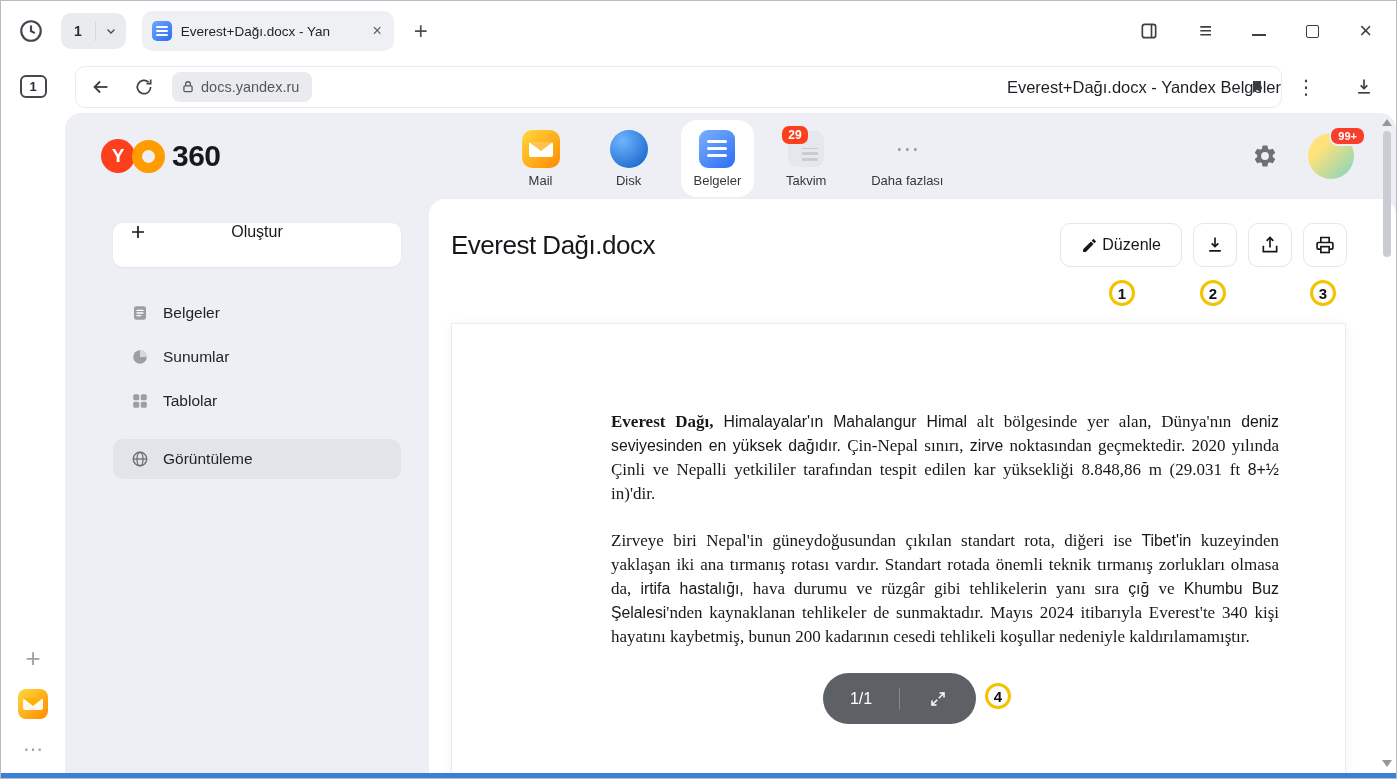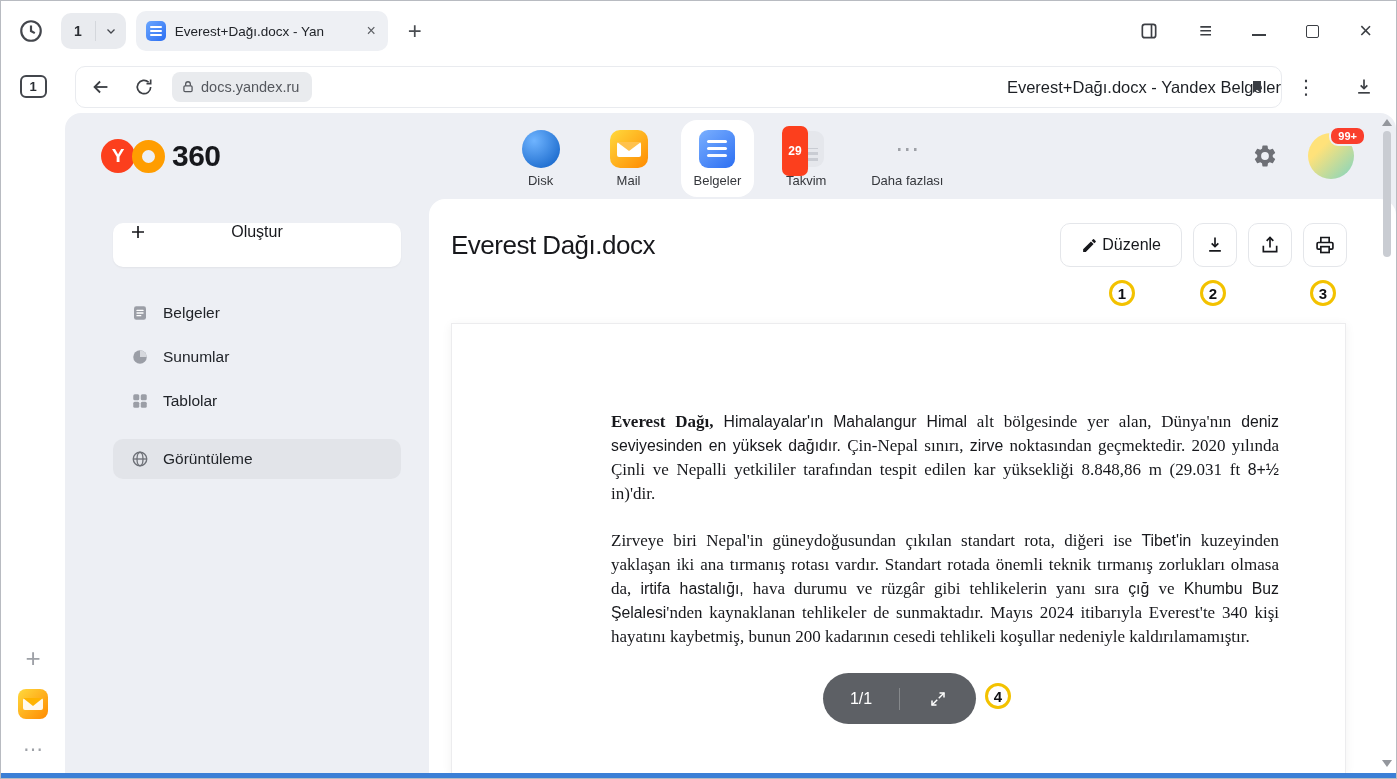--- a/index.html
+++ b/index.html
@@ -7,21 +7,21 @@
   body { font-family:"Liberation Sans", sans-serif; background:#fff; position:relative; overflow:hidden; }
   .screen { position:absolute; inset:0; border:1px solid #b8bbc1; background:#fff; }
 
   
   .tabstrip { position:absolute; top:0; left:0; right:0; height:60px; display:flex; align-items:center; background:#fff; }
   .clock-btn { margin-left:16px; width:28px; height:28px; display:flex; align-items:center; justify-content:center; }
   .tabgroup-chip { margin-left:16px; height:36px; border-radius:10px; background:#e9ebef; display:flex; align-items:center; }
   .tabgroup-count { padding:0 13px; font-size:14px; font-weight:700; color:#2b2e33; }
   .tabgroup-sep { width:1px; height:20px; background:#d4d7dc; }
   .tabgroup-chevron { padding:0 9px; display:flex; align-items:center; }
-  .tab { margin-left:10px; width:252px; height:40px; background:#eef0f4; border-radius:10px; display:flex; align-items:center; padding:0 10px; gap:9px; }
+  .tab { margin-left:16px; width:252px; height:40px; background:#eef0f4; border-radius:10px; display:flex; align-items:center; padding:0 10px; gap:9px; }
   .favicon-doc { width:20px; height:20px; border-radius:5px; background:linear-gradient(135deg,#6aa6ff,#2b6ef2); position:relative; flex:none; }
   .favicon-doc::after { content:""; position:absolute; left:4px; top:5px; width:12px; height:2px; background:#fff; box-shadow:0 4px 0 #fff, 0 8px 0 #fff; border-radius:1px; }
   .tab-title { flex:1; font-size:13.5px; color:#212429; white-space:nowrap; overflow:hidden; }
   .tab-close { font-size:16px; color:#5d6065; padding:0 2px; }
   .newtab-btn { margin-left:14px; font-size:24px; color:#4a4d52; line-height:1; padding:0 6px; }
   .ts-spacer { flex:1; }
   .top-right { display:flex; align-items:center; gap:40px; margin-right:24px; }
   .win-min { width:14px; border-bottom:2px solid #3c3f44; margin-top:8px; }
   .win-max { width:13px; height:13px; border:1.8px solid #3c3f44; border-radius:2px; }
   .win-close { font-size:22px; color:#3c3f44; line-height:1; }
@@ -64,21 +64,21 @@
   .svc-icon { width:40px; height:42px; display:flex; align-items:center; justify-content:center; position:relative; }
   .svc-label { font-size:13px; color:#35373c; margin-top:3px; white-space:nowrap; }
   .icon-mail { width:38px; height:38px; border-radius:10px; background:linear-gradient(135deg,#ffd93d,#ff8a00); position:relative; }
   .icon-mail::after { content:""; position:absolute; left:7px; top:12px; width:24px; height:15px; background:#fff; border-radius:2px; }
   .icon-mail::before { content:""; position:absolute; left:7px; top:12px; width:0; height:0; border-left:12px solid transparent; border-right:12px solid transparent; border-top:9px solid #ffc24d; z-index:2; }
   .icon-disk { width:38px; height:38px; border-radius:50%; background:radial-gradient(circle at 32% 28%, #6fb4ff, #0b5cc3); }
   .icon-docs { width:36px; height:38px; border-radius:9px; background:linear-gradient(140deg,#7bb0ff,#2b6ef2); position:relative; }
   .icon-docs::after { content:""; position:absolute; left:8px; top:10px; width:20px; height:3px; background:#fff; border-radius:2px; box-shadow:0 7px 0 #fff, 0 14px 0 rgba(255,255,255,.95); }
   .icon-cal { width:36px; height:36px; border-radius:9px; background:#e5e7ec; position:relative; }
   .icon-cal::after { content:""; position:absolute; right:6px; bottom:6px; width:16px; height:13px; background:repeating-linear-gradient(0deg,#c9ccd3 0 3px,transparent 3px 6px); }
-  .cal-badge { position:absolute; left:-6px; top:-5px; background:#fc3f1d; color:#fff; font-size:12px; font-weight:700; border-radius:7px; padding:18px 6px; z-index:3; }
+  .cal-badge { position:absolute; left:-6px; top:-5px; background:#fc3f1d; color:#fff; font-size:12px; font-weight:700; border-radius:7px; padding:2px 6px; z-index:3; }
   .icon-more-dots { font-size:24px; color:#9ea1a7; line-height:30px; }
 
   .gear-btn { position:absolute; right:118px; top:50%; transform:translateY(-50%); display:flex; }
   .avatar { position:absolute; right:42px; top:50%; transform:translateY(-50%); width:46px; height:46px; border-radius:50%; background:linear-gradient(135deg,#ffe27a 30%,#7fd4c1); }
   .avatar-badge { position:absolute; top:-7px; right:-12px; background:#fa3e2c; color:#fff; font-size:11px; font-weight:700; padding:2px 7px; border-radius:9px; border:2px solid #edeff4; }
 
   
   .side-nav { position:absolute; top:86px; left:0; width:364px; bottom:0; }
   .create-btn { margin:24px 0 0 48px; width:288px; height:44px; background:#fff; border-radius:10px; display:flex; align-items:flex-start; position:relative; box-shadow:0 1px 2px rgba(20,22,26,.05); }
   .create-plus { position:absolute; left:16px; display:flex; }
@@ -218,29 +218,29 @@
     <div class="app-header">
       <div class="logo">
         <span class="logo-y">Y</span>
         <span class="logo-o"></span>
         <span class="logo-brand">360</span>
       </div>
 
       <div class="services">
         <div class="service">
           <span class="svc-icon">
+              <span class="icon-mail"></span>
+            </span>
+          <span class="svc-label">Mail</span>
+        </div>
+        <div class="service">
+          <span class="svc-icon">
               <span class="icon-disk"></span>
             </span>
           <span class="svc-label">Disk</span>
-        </div>
-        <div class="service">
-          <span class="svc-icon">
-              <span class="icon-mail"></span>
-            </span>
-          <span class="svc-label">Mail</span>
         </div>
         <div class="service active">
           <span class="svc-icon">
               <span class="icon-docs"></span>
             </span>
           <span class="svc-label">Belgeler</span>
         </div>
         <div class="service">
           <span class="svc-icon">
             <span class="icon-cal">

